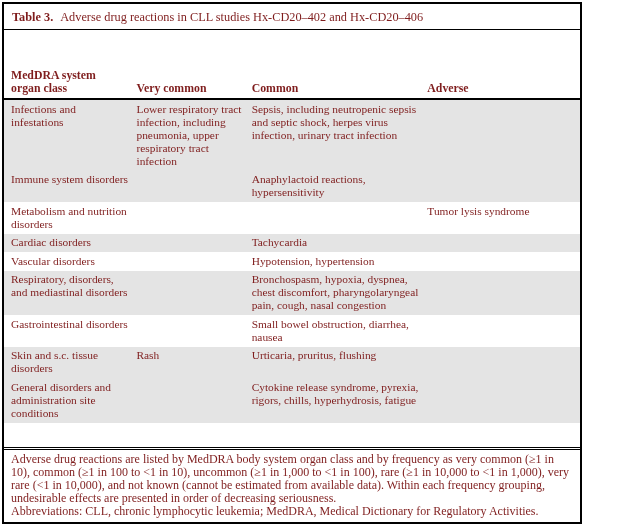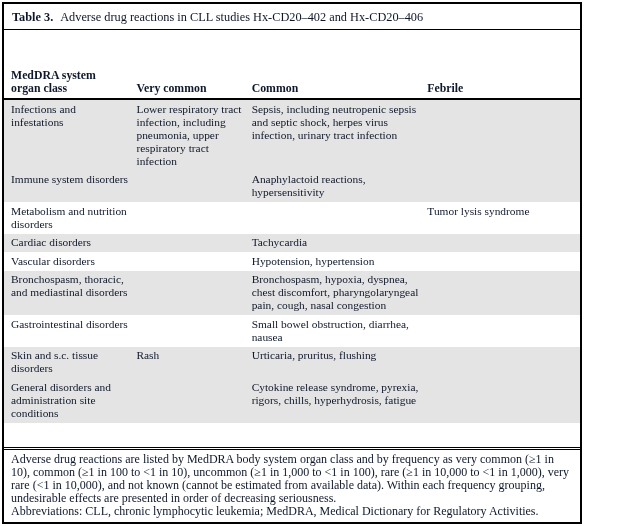--- a/index.html
+++ b/index.html
@@ -1,19 +1,19 @@
 <!DOCTYPE html>
 <html><head>
 <meta charset="utf-8">
 <style>
   html, body { margin: 0; padding: 0; background: #ffffff; }
   .page {
     width: 584px; height: 526px; box-sizing: border-box;
     padding: 2px; overflow: hidden;
-    font-family: "Liberation Serif", serif; color: #0f172a;
+    font-family: "Liberation Serif", serif; color: #7f1d1d;
     background: #ffffff;
   }
   .frame {
     box-sizing: border-box; width: 100%; height: 100%;
     border: 2px solid #000000;
     display: flex; flex-direction: column;
     background: #ffffff;
   }
   .title {
     padding: 6px 8px 5px 8px;
@@ -64,21 +64,21 @@
           <col class="c2">
           <col class="c3">
           <col class="c4">
       </colgroup>
       <thead>
         <tr>
           <th class="organ">MedDRA system
 organ class</th>
           <th>Very common</th>
           <th>Common</th>
-          <th>Febrile</th>
+          <th>Adverse</th>
         </tr>
       </thead>
       <tbody>
         <tr class="shaded">
           <td>Infections and infestations</td>
           <td>Lower respiratory tract infection, including pneumonia, upper respiratory tract infection</td>
           <td>Sepsis, including neutropenic sepsis and septic shock, herpes virus infection, urinary tract infection</td>
           <td></td>
         </tr>
         <tr class="shaded">
@@ -99,21 +99,21 @@
           <td>Tachycardia</td>
           <td></td>
         </tr>
         <tr>
           <td>Vascular disorders</td>
           <td></td>
           <td>Hypotension, hypertension</td>
           <td></td>
         </tr>
         <tr class="shaded">
-          <td>Bronchospasm, thoracic, and mediastinal disorders</td>
+          <td>Respiratory, disorders, and mediastinal disorders</td>
           <td></td>
           <td>Bronchospasm, hypoxia, dyspnea, chest discomfort, pharyngolaryngeal pain, cough, nasal congestion</td>
           <td></td>
         </tr>
         <tr>
           <td>Gastrointestinal disorders</td>
           <td></td>
           <td>Small bowel obstruction, diarrhea, nausea</td>
           <td></td>
         </tr>

